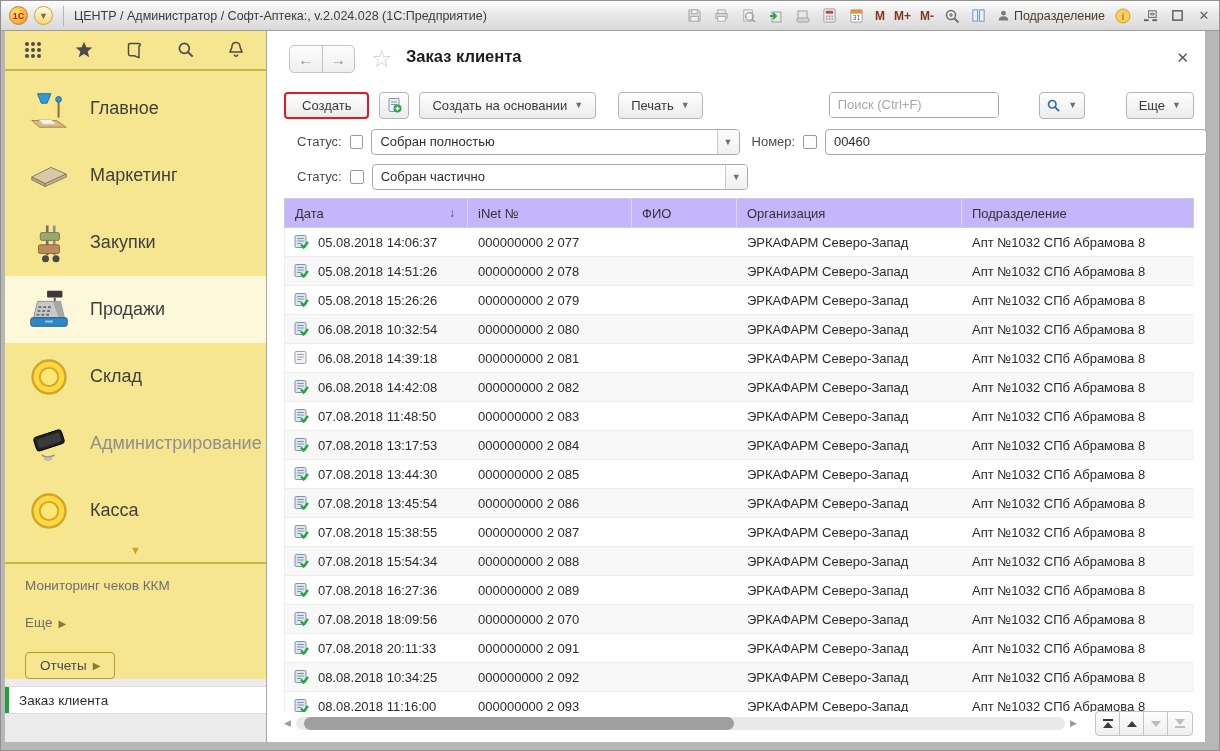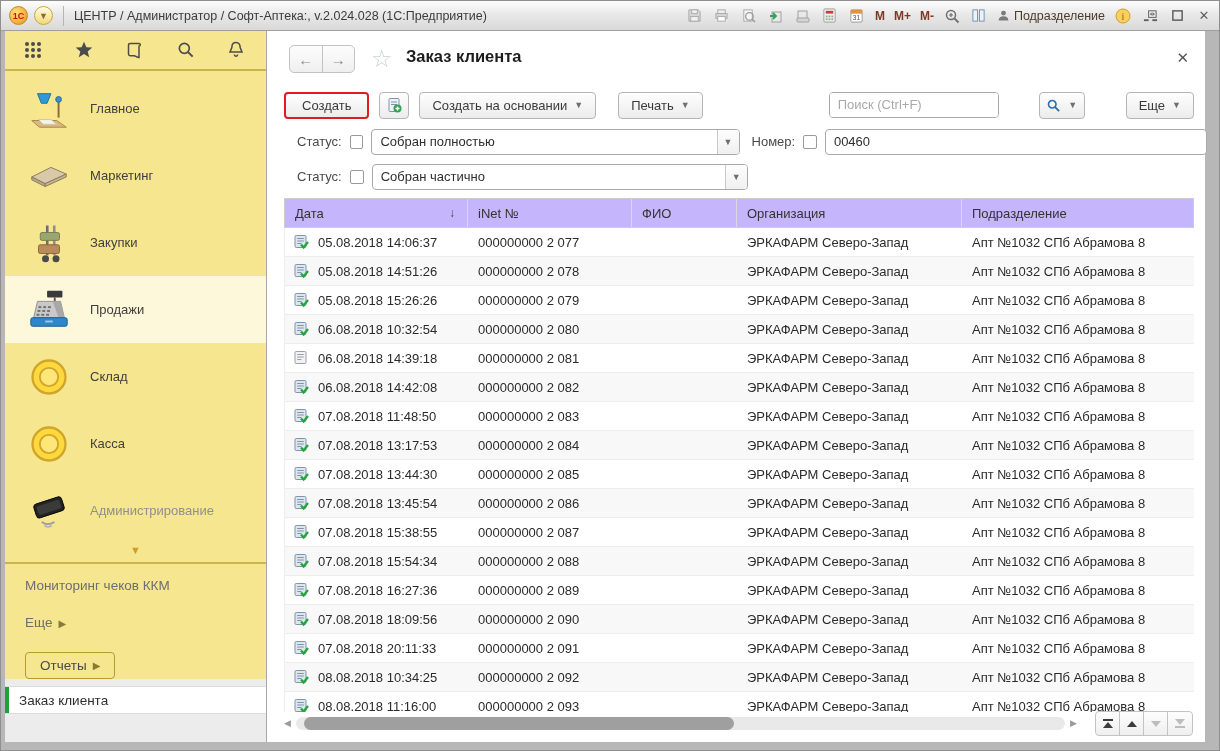--- a/index.html
+++ b/index.html
@@ -24,21 +24,21 @@
 
   
   .sidebar { position:absolute; left:4px; top:30px; width:262px; height:711px; background:#f2f2f2; border-right:1px solid #a8a8a8; display:flex; flex-direction:column; }
   .side-yellow { background:#f5e68f; height:648px; display:flex; flex-direction:column; }
   .side-icons { height:40px; display:flex; align-items:center; gap:30px; padding:0 18px; border-bottom:2px solid #c9b64a; }
   .side-icons .sic { display:flex; align-items:center; justify-content:center; }
   .sections { padding-top:4px; }
   .section { height:67px; display:flex; align-items:center; padding-left:20px; cursor:default; }
   .section.selected { background:#fdf8da; }
   .sec-icon { width:48px; height:46px; display:flex; align-items:center; justify-content:center; }
-  .sec-label { margin-left:17px; font-size:13px; color:#3f3f3f; }
+  .sec-label { margin-left:17px; font-size:18px; color:#3f3f3f; }
   .sec-label.dim { color:#8f8f8f; }
   .side-caret { text-align:center; color:#cf9f2a; font-size:11px; height:14px; line-height:12px; }
   .side-div { border-top:2px solid #c9b64a; margin-top:4px; }
   .side-footer { padding:14px 0 0 20px; }
   .cmd-link { color:#6e6e6e; font-size:13.5px; margin-bottom:22px; cursor:default; }
   .more-arrow { color:#8a7a3a; font-size:10px; margin-left:6px; }
   .reports-btn { display:inline-flex; align-items:center; margin-top:0px; padding:5px 14px; border:1px solid #b89b2e; border-radius:4px; color:#4a4a4a; font-size:13.5px; background:transparent; }
   .side-bottom { flex:1; background:#ececec; }
   .task-item { margin-top:7px; background:#ffffff; height:28px; display:flex; align-items:center; border-top:1px solid #dcdcdc; border-bottom:1px solid #dcdcdc; }
   .task-accent { width:4px; height:100%; background:#1fa039; margin-right:10px; }
@@ -322,40 +322,40 @@
           <span class="sec-icon">
               <svg width="44" height="44" viewBox="0 0 48 48">
                 <circle cx="24" cy="24" r="18" fill="#ffd83d" stroke="#cfa52b" stroke-width="2.5"></circle>
                 <circle cx="24" cy="24" r="10" fill="#ffe678" stroke="#cfa52b" stroke-width="2"></circle>
               </svg>
             </span>
           <span class="sec-label">Склад</span>
         </div>
         <div class="section">
           <span class="sec-icon">
-              <svg width="44" height="44" viewBox="0 0 48 48">
-                <circle cx="24" cy="24" r="18" fill="#ffd83d" stroke="#cfa52b" stroke-width="2.5"></circle>
-                <circle cx="24" cy="24" r="10" fill="#ffe678" stroke="#cfa52b" stroke-width="2"></circle>
-              </svg>
-            </span>
-          <span class="sec-label">Касса</span>
-        </div>
-        <div class="section">
-          <span class="sec-icon">
               <svg width="44" height="40" viewBox="0 0 48 44">
                 <g transform="rotate(-18 24 18)">
                   <rect x="8" y="10" width="32" height="16" rx="4" fill="#222" stroke="#000"></rect>
                   <rect x="11" y="13" width="26" height="10" rx="2" fill="#3a3a3a"></rect>
                 </g>
                 <path d="M16 34q6 5 14 0" stroke="#9a9a9a" stroke-width="2" fill="none"></path>
                 <path d="M19 38q4 3 8 0" stroke="#b5b5b5" stroke-width="2" fill="none"></path>
               </svg>
             </span>
           <span class="sec-label dim">Администрирование</span>
         </div>
+        <div class="section">
+          <span class="sec-icon">
+              <svg width="44" height="44" viewBox="0 0 48 48">
+                <circle cx="24" cy="24" r="18" fill="#ffd83d" stroke="#cfa52b" stroke-width="2.5"></circle>
+                <circle cx="24" cy="24" r="10" fill="#ffe678" stroke="#cfa52b" stroke-width="2"></circle>
+              </svg>
+            </span>
+          <span class="sec-label">Касса</span>
+        </div>
       </div>
 
       <div class="side-caret">▼</div>
       <div class="side-div"></div>
 
       <div class="side-footer">
         <div class="cmd-link">Мониторинг чеков ККМ</div>
         <div class="cmd-link"><span>Еще</span><span class="more-arrow">▶</span></div>
         <div class="reports-btn">
             <span>Отчеты</span>
@@ -707,21 +707,21 @@
                 <svg width="16" height="16" viewBox="0 0 16 16">
                   <rect class="docrect" x="2" y="1.5" width="11" height="12" rx="1.2" fill="#dde6ef" stroke="#8094a8"></rect>
                   <line class="docline" x1="4.2" y1="4.5" x2="10.8" y2="4.5" stroke="#8094a8"></line>
                   <line class="docline" x1="4.2" y1="7" x2="10.8" y2="7" stroke="#8094a8"></line>
                   <line class="docline" x1="4.2" y1="9.5" x2="8.5" y2="9.5" stroke="#8094a8"></line>
                   <path class="chk" d="M8 10.5l2.6 3L15 8" stroke="#1fa839" stroke-width="2.3" fill="none"></path>
                 </svg>
               </span>
               <span>07.08.2018 18:09:56</span>
             </div>
-            <div class="td c2">000000000 2 090</div>
+            <div class="td c2">000000000 2 070</div>
             <div class="td c3"></div>
             <div class="td c4">ЭРКАФАРМ Северо-Запад</div>
             <div class="td c5">Апт №1032 СПб Абрамова 8</div>
           </div>
 
           <div class="trow posted">
             <div class="td c1">
               <span class="doc-icon">
                 <svg width="16" height="16" viewBox="0 0 16 16">
                   <rect class="docrect" x="2" y="1.5" width="11" height="12" rx="1.2" fill="#dde6ef" stroke="#8094a8"></rect>

